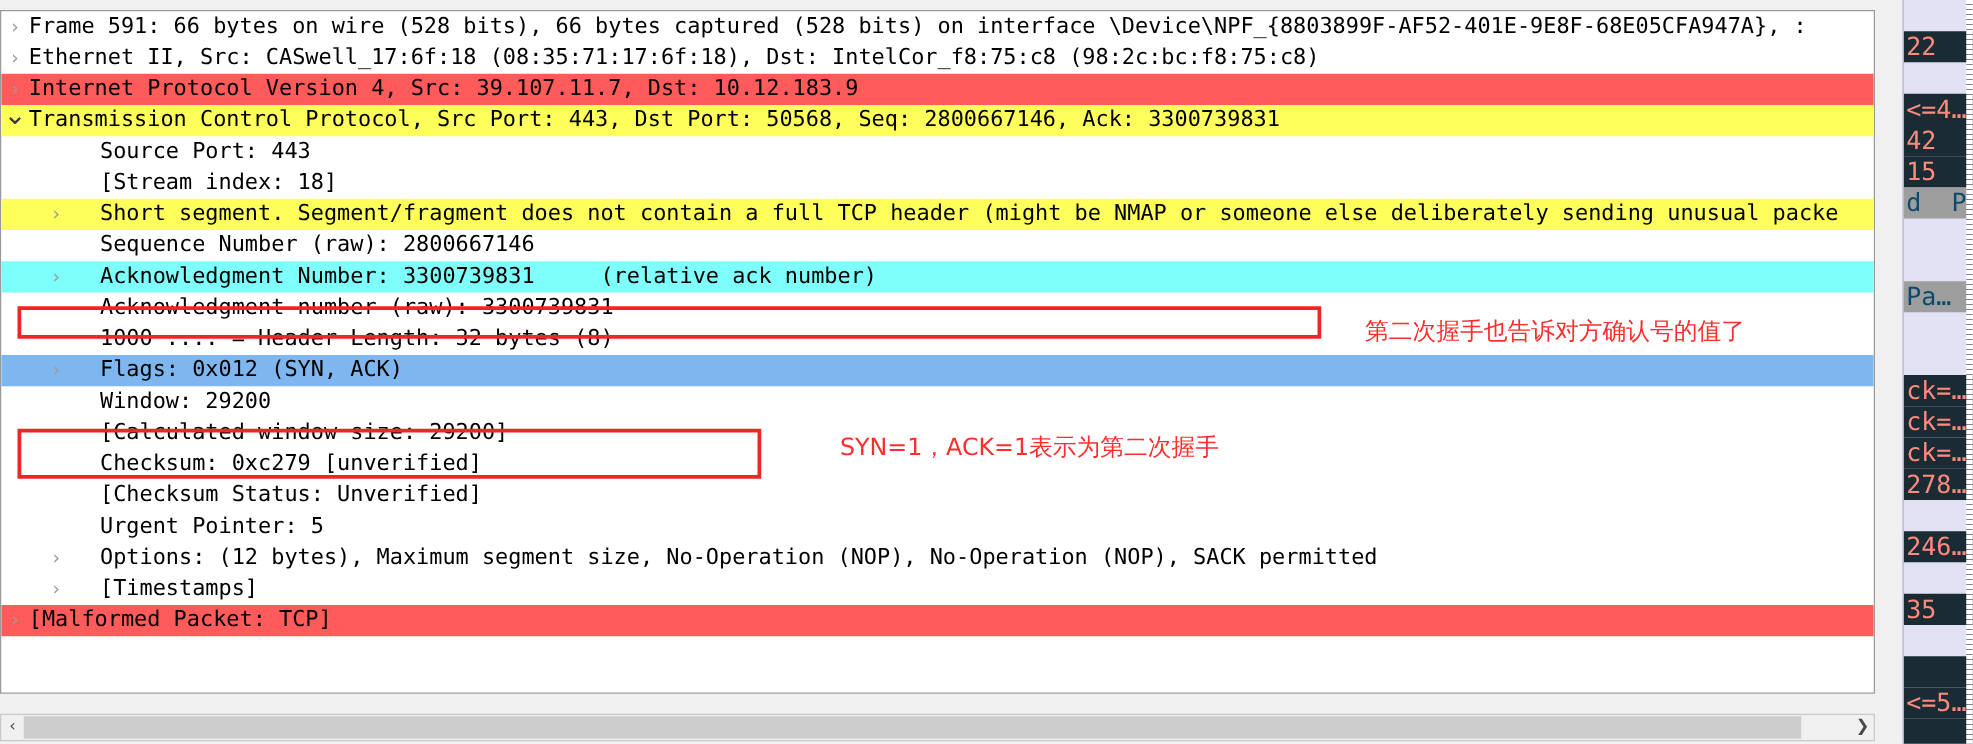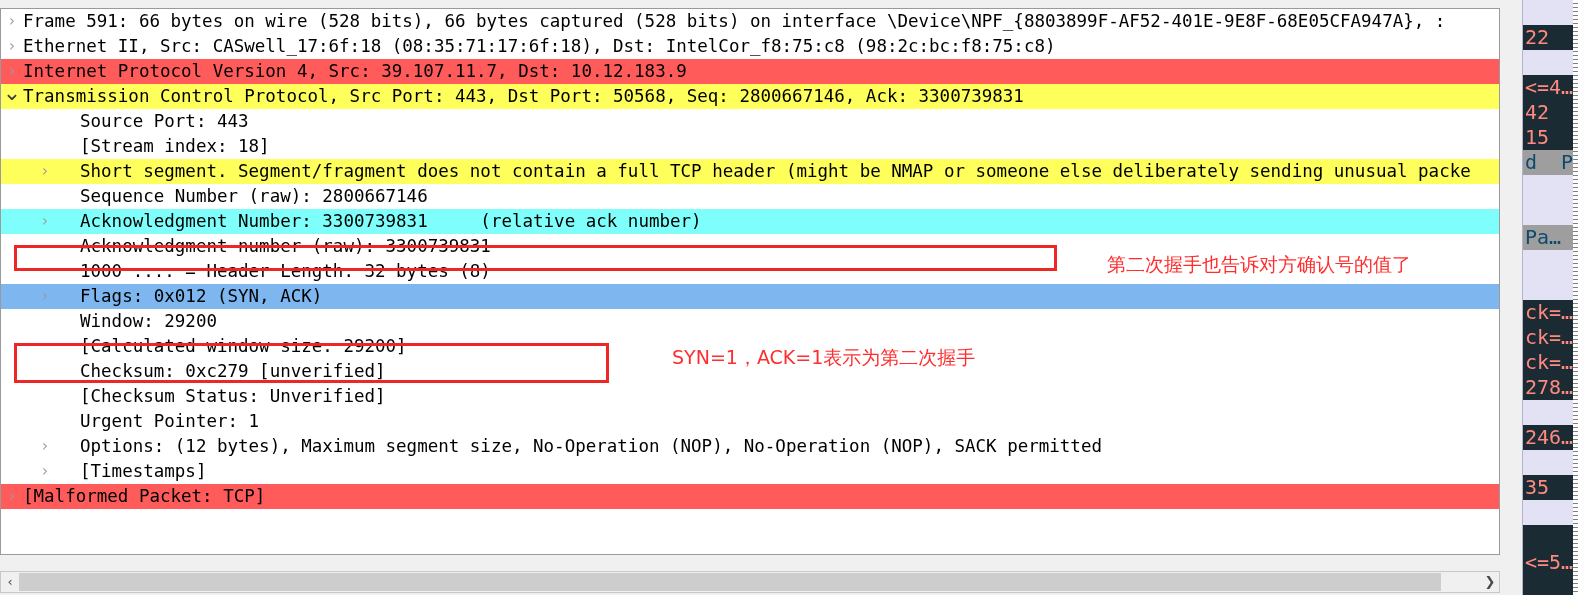--- a/index.html
+++ b/index.html
@@ -108,21 +108,21 @@
 
   
   .annot {
     position: absolute;
     color: #ff2d2d;
     font-family: "DejaVu Sans", "Liberation Sans", sans-serif;
     font-size: 19px;
     white-space: pre;
     pointer-events: none;
   }
-  #annot-ack   { left: 1092px; top: 252px; margin-left: 15px; }
+  #annot-ack   { left: 1092px; top: 252px; }
   #annot-flags { left: 672px;  top: 345px; }
 
   
   #hscroll {
     position: absolute;
     left: 0;
     top: 571px;
     width: 1500px;
     height: 22px;
     background: #f0f0f0;
@@ -225,21 +225,21 @@
         <div class="row d1 hl-yellow"><span class="twisty">›</span><span class="label">Short segment. Segment/fragment does not contain a full TCP header (might be NMAP or someone else deliberately sending unusual packe</span></div>
         <div class="row d1 hl-white"><span class="label">Sequence Number (raw): 2800667146</span></div>
         <div class="row d1 hl-cyan"><span class="twisty">›</span><span class="label">Acknowledgment Number: 3300739831     (relative ack number)</span></div>
         <div class="row d1 hl-none"><span class="label">Acknowledgment number (raw): 3300739831</span></div>
         <div class="row d1 hl-none"><span class="label">1000 .... = Header Length: 32 bytes (8)</span></div>
         <div class="row d1 hl-blue"><span class="twisty">›</span><span class="label">Flags: 0x012 (SYN, ACK)</span></div>
         <div class="row d1 hl-none"><span class="label">Window: 29200</span></div>
         <div class="row d1 hl-none"><span class="label">[Calculated window size: 29200]</span></div>
         <div class="row d1 hl-none"><span class="label">Checksum: 0xc279 [unverified]</span></div>
         <div class="row d1 hl-none"><span class="label">[Checksum Status: Unverified]</span></div>
-        <div class="row d1 hl-none"><span class="label">Urgent Pointer: 1</span></div>
+        <div class="row d1 hl-none"><span class="label">Urgent Pointer: 5</span></div>
         <div class="row d1 hl-none"><span class="twisty">›</span><span class="label">Options: (12 bytes), Maximum segment size, No-Operation (NOP), No-Operation (NOP), SACK permitted</span></div>
         <div class="row d1 hl-none"><span class="twisty">›</span><span class="label">[Timestamps]</span></div>
         <div class="row d0 hl-red"><span class="twisty">›</span><span class="label">[Malformed Packet: TCP]</span></div>
       </div>
   </div>
 
   <div class="redbox" id="redbox-seqraw"></div>
   <div class="redbox" id="redbox-flags"></div>
 
   <div class="annot" id="annot-ack">第二次握手也告诉对方确认号的值了</div>

